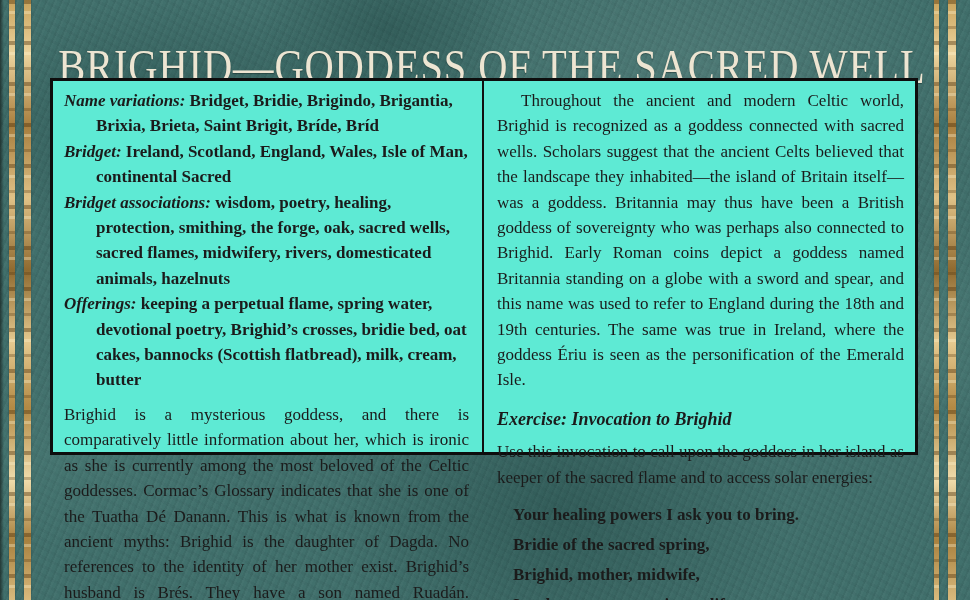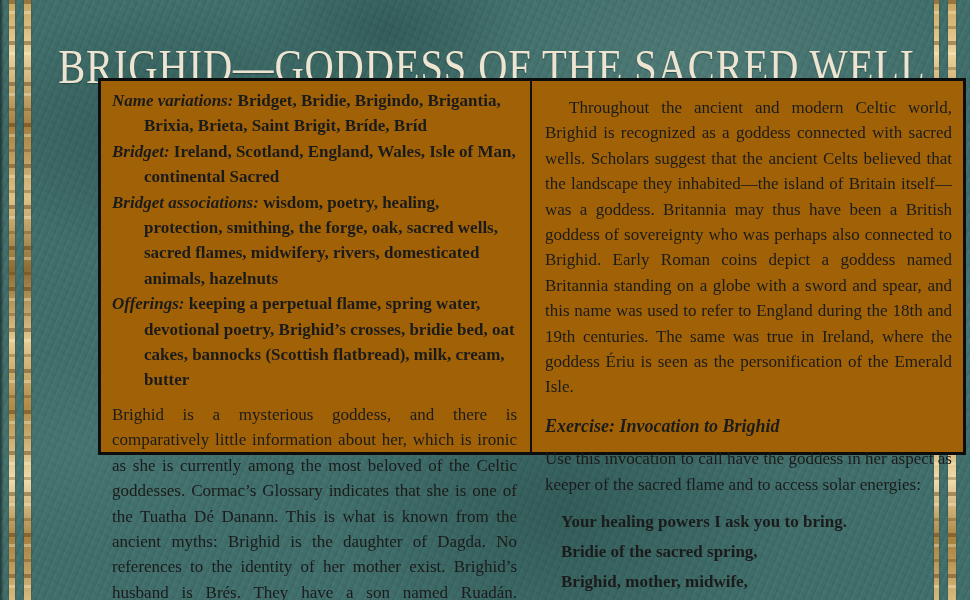--- a/index.html
+++ b/index.html
@@ -62,34 +62,33 @@
     transform-origin: center top;
     text-shadow: 0 1px 1px rgba(20,40,38,0.5);
   }
 
   
   .content-panel {
     position: absolute;
     left: 50px; top: 78px;
     width: 868px; height: 377px;
     box-sizing: border-box;
-    background: #a16207;
+    background: #5eead4;
     border: 3px solid #0d0d0d;
     display: flex;
     color: #1b1b1b;
-    margin-left: 48px;
   }
   .column {
     box-sizing: border-box;
     width: 50%;
     font-size: 17px;
     line-height: 25.4px;
   }
   .column.left  { border-right: 2px solid #101010; padding: 7px 13px 8px 11px; }
-  .column.right { padding: 14px 11px 8px 13px; }
+  .column.right { padding: 7px 11px 8px 13px; }
 
   
   .attr-item {
     margin: 0;
     padding-left: 32px;
     text-indent: -32px;
     font-weight: bold;
   }
   .attr-label { font-style: italic; }
 
@@ -145,21 +144,21 @@
         <p class="attr-item"><span class="attr-label">Bridget associations:</span> <span class="attr-value">wisdom, poetry, healing, protection, smithing, the forge, oak, sacred wells, sacred flames, midwifery, rivers, domesticated animals, hazelnuts</span></p>
 
         <p class="attr-item"><span class="attr-label">Offerings:</span> <span class="attr-value">keeping a perpetual flame, spring water, devotional poetry, Brighid’s crosses, bridie bed, oat cakes, bannocks (Scottish flatbread), milk, cream, butter</span></p>
       </div>
     <p class="lead-paragraph">Brighid is a mysterious goddess, and there is comparatively little information about her, which is ironic as she is currently among the most beloved of the Celtic goddesses. Cormac’s Glossary indicates that she is one of the Tuatha Dé Danann. This is what is known from the ancient myths: Brighid is the daughter of Dagda. No references to the identity of her mother exist. Brighid’s husband is Brés. They have a son named Ruadán. Following the death of Ruadán, Brighid is credited with inventing keening, the ancient Celtic rite of mourning and grief. Brighid may be one of three sisters who share the same name, an indication that she is possibly a triune goddess. These three sisters are associated with healing, smithing, and poetry. There is also a Saint Brigid; goddess and saint are often conflated with each other.</p>
   </div>
 
   <div class="column right">
     <p class="rc-paragraph">Throughout the ancient and modern Celtic world, Brighid is recognized as a goddess connected with sacred wells. Scholars suggest that the ancient Celts believed that the landscape they inhabited—the island of Britain itself—was a goddess. Britannia may thus have been a British goddess of sovereignty who was perhaps also connected to Brighid. Early Roman coins depict a goddess named Britannia standing on a globe with a sword and spear, and this name was used to refer to England during the 18th and 19th centuries. The same was true in Ireland, where the goddess Ériu is seen as the personification of the Emerald Isle.</p>
     <p class="exercise-heading">Exercise: Invocation to Brighid</p>
-    <p class="exercise-intro">Use this invocation to call have the goddess in her aspect as keeper of the sacred flame and to access solar energies:</p>
+    <p class="exercise-intro">Use this invocation to call upon the goddess in her island as keeper of the sacred flame and to access solar energies:</p>
     <div class="invocation">
 
         <p class="invocation-line">Your healing powers I ask you to bring.</p>
 
         <p class="invocation-line">Bridie of the sacred spring,</p>
 
         <p class="invocation-line">Brighid, mother, midwife,</p>
 
         <p class="invocation-line">I seek your presence in my life.</p>
 

